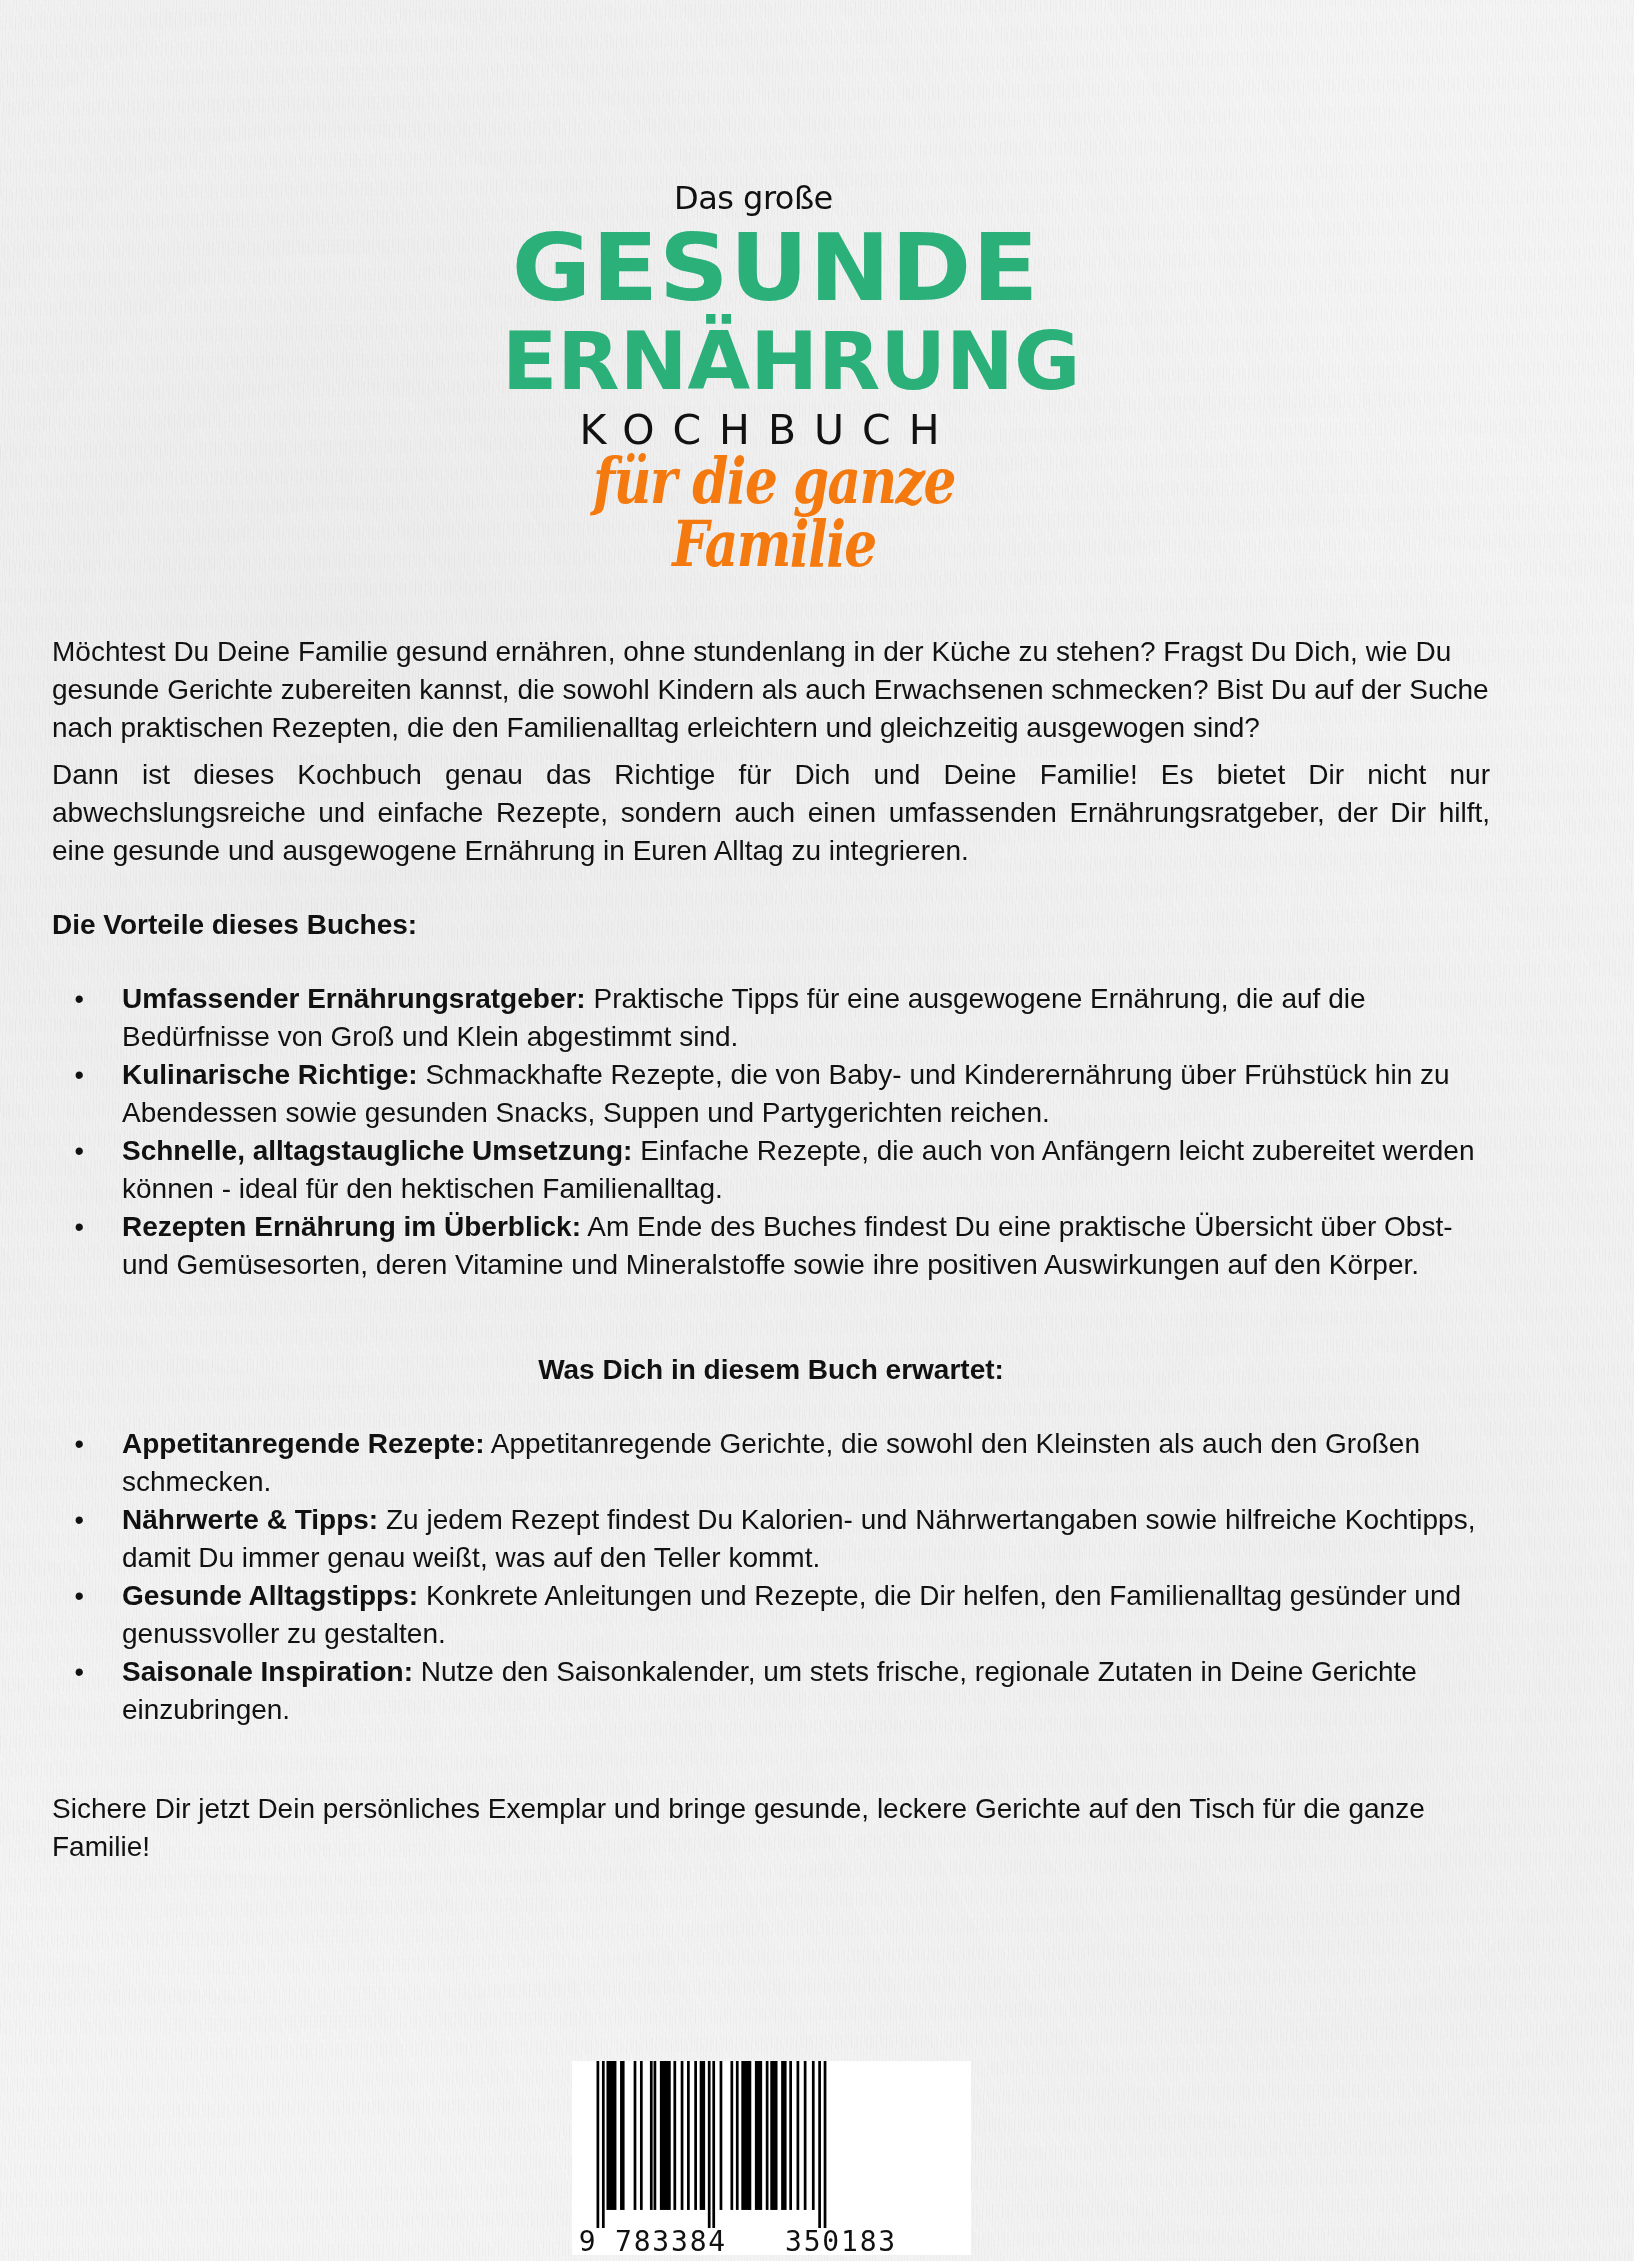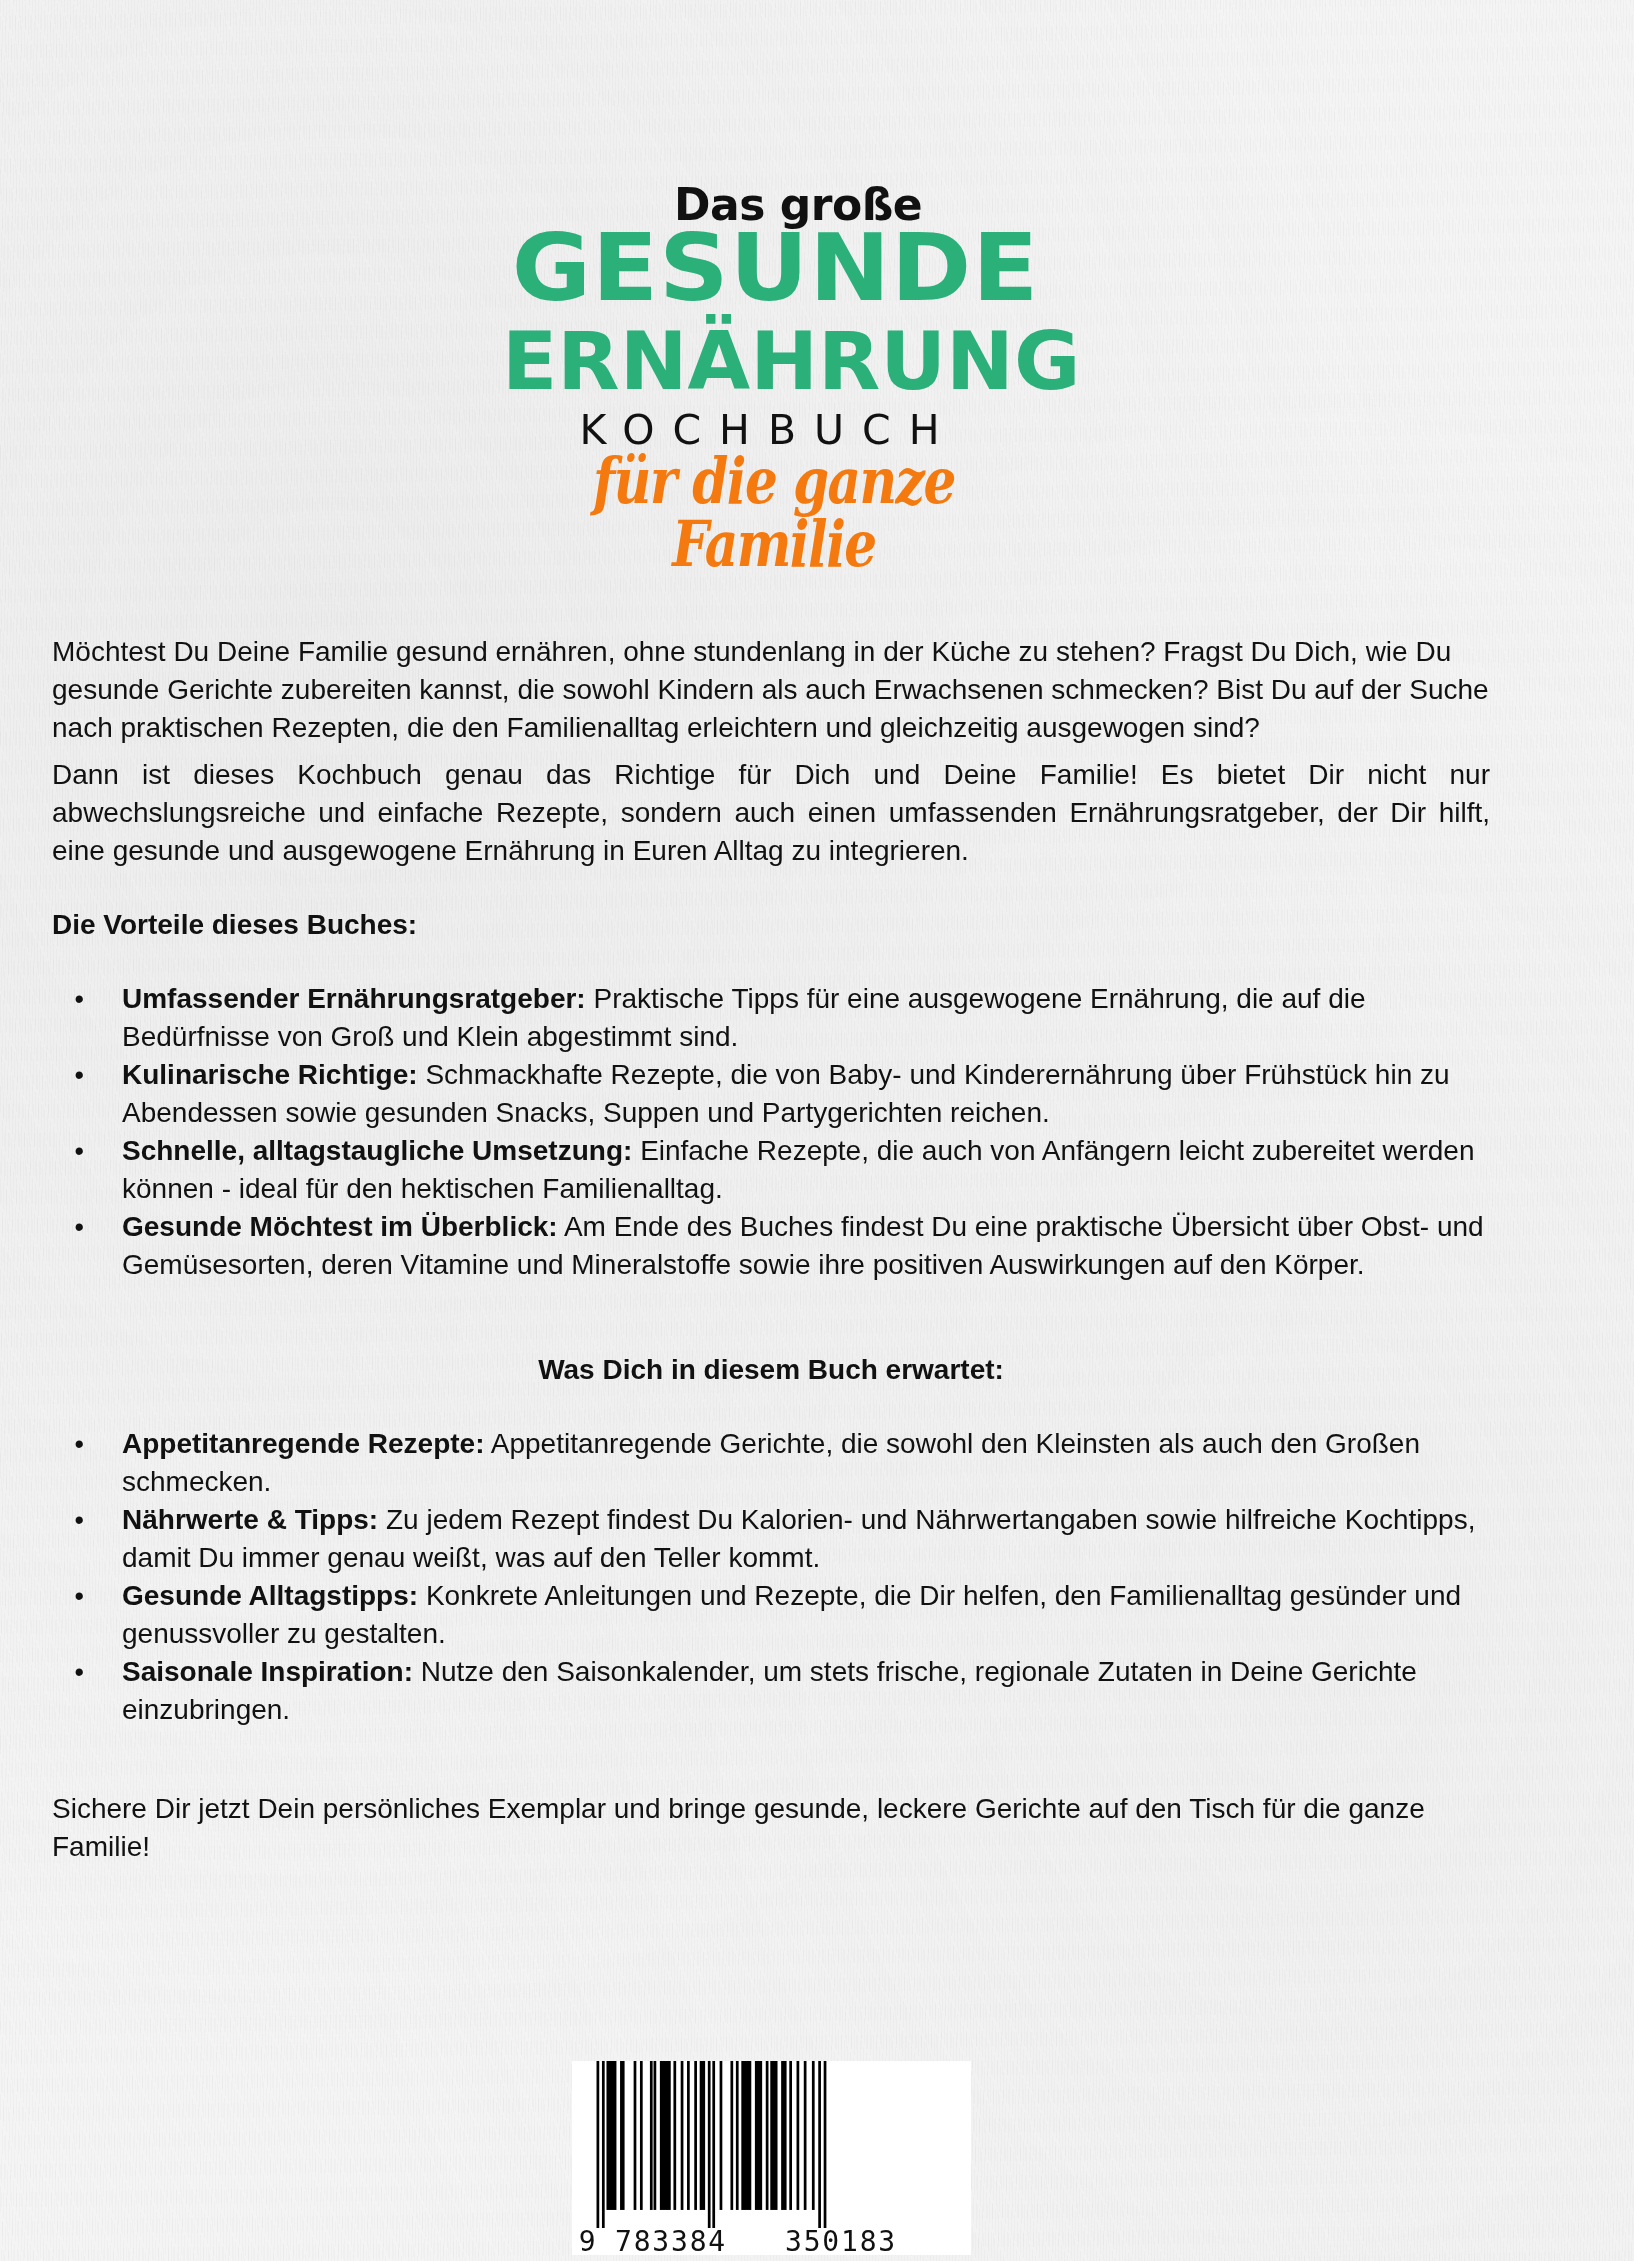--- a/index.html
+++ b/index.html
@@ -9,21 +9,21 @@
     background-image:
       repeating-linear-gradient(92deg, rgba(0,0,0,0.018) 0 0.9px, transparent 0.9px 3.2px),
       repeating-linear-gradient(88deg, rgba(0,0,0,0.014) 0 0.5px, transparent 0.5px 5px),
       radial-gradient(ellipse at 20% 30%, #ececec 0%, transparent 60%),
       radial-gradient(ellipse at 80% 70%, #efefef 0%, transparent 55%);
     font-family:"Liberation Sans", sans-serif;
     color:#111;
   }
   .title-block { position:absolute; left:0; width:1635px; top:179px; text-align:center; }
   .t-das {
-    position:absolute; left:674px; top:0; font-size:44px; font-weight:700;
+    position:absolute; left:674px; top:0; font-size:32px; font-weight:400;
     font-family:"DejaVu Sans", sans-serif; letter-spacing:-0.5px; color:#111;
   }
   .t-gesunde {
     position:absolute; left:502px; top:43px; width:547px; text-align:center;
     font-size:93px; font-weight:700; color:#2BB07A;
     font-family:"DejaVu Sans", sans-serif; letter-spacing:0.9px; line-height:1;
     transform:scaleX(1.04);
   }
   .t-ernaehrung {
     position:absolute; left:502px; top:142px; width:547px; text-align:left;
@@ -81,21 +81,21 @@
 </div>
 
 <p class="body-text p-intro">Möchtest Du Deine Familie gesund ernähren, ohne stundenlang in der Küche zu stehen? Fragst Du Dich, wie Du gesunde Gerichte zubereiten kannst, die sowohl Kindern als auch Erwachsenen schmecken? Bist Du auf der Suche nach praktischen Rezepten, die den Familienalltag erleichtern und gleichzeitig ausgewogen sind?</p>
 <p class="body-text p-dann">Dann ist dieses Kochbuch genau das Richtige für Dich und Deine Familie! Es bietet Dir nicht nur abwechslungsreiche und einfache Rezepte, sondern auch einen umfassenden Ernährungsratgeber, der Dir hilft, eine gesunde und ausgewogene Ernährung in Euren Alltag zu integrieren.</p>
 
 <div class="body-text h h1">Die Vorteile dieses Buches:</div>
 <ul class="list list1">
   <li><span class="dot">•</span><b>Umfassender Ernährungsratgeber:</b> <span>Praktische Tipps für eine ausgewogene Ernährung, die auf die Bedürfnisse von Groß und Klein abgestimmt sind.</span></li>
   <li><span class="dot">•</span><b>Kulinarische Richtige:</b> <span>Schmackhafte Rezepte, die von Baby- und Kinderernährung über Frühstück hin zu Abendessen sowie gesunden Snacks, Suppen und Partygerichten reichen.</span></li>
   <li><span class="dot">•</span><b>Schnelle, alltagstaugliche Umsetzung:</b> <span>Einfache Rezepte, die auch von Anfängern leicht zubereitet werden können - ideal für den hektischen Familienalltag.</span></li>
-  <li><span class="dot">•</span><b>Gesunde Möchtest im Überblick:</b> <span>Am Ende des Buches findest Du eine praktische Übersicht über Obst- und Gemüsesorten, deren Vitamine und Mineralstoffe sowie ihre positiven Auswirkungen auf den Körper.</span></li>
+  <li><span class="dot">•</span><b>Rezepten Ernährung im Überblick:</b> <span>Am Ende des Buches findest Du eine praktische Übersicht über Obst- und Gemüsesorten, deren Vitamine und Mineralstoffe sowie ihre positiven Auswirkungen auf den Körper.</span></li>
 </ul>
 
 <div class="body-text h h2">Was Dich in diesem Buch erwartet:</div>
 <ul class="list list2">
   <li><span class="dot">•</span><b>Appetitanregende Rezepte:</b> <span>Appetitanregende Gerichte, die sowohl den Kleinsten als auch den Großen schmecken.</span></li>
   <li><span class="dot">•</span><b>Nährwerte &amp; Tipps:</b> <span>Zu jedem Rezept findest Du Kalorien- und Nährwertangaben sowie hilfreiche Kochtipps, damit Du immer genau weißt, was auf den Teller kommt.</span></li>
   <li><span class="dot">•</span><b>Gesunde Alltagstipps:</b> <span>Konkrete Anleitungen und Rezepte, die Dir helfen, den Familienalltag gesünder und genussvoller zu gestalten.</span></li>
   <li><span class="dot">•</span><b>Saisonale Inspiration:</b> <span>Nutze den Saisonkalender, um stets frische, regionale Zutaten in Deine Gerichte einzubringen.</span></li>
 </ul>
 

